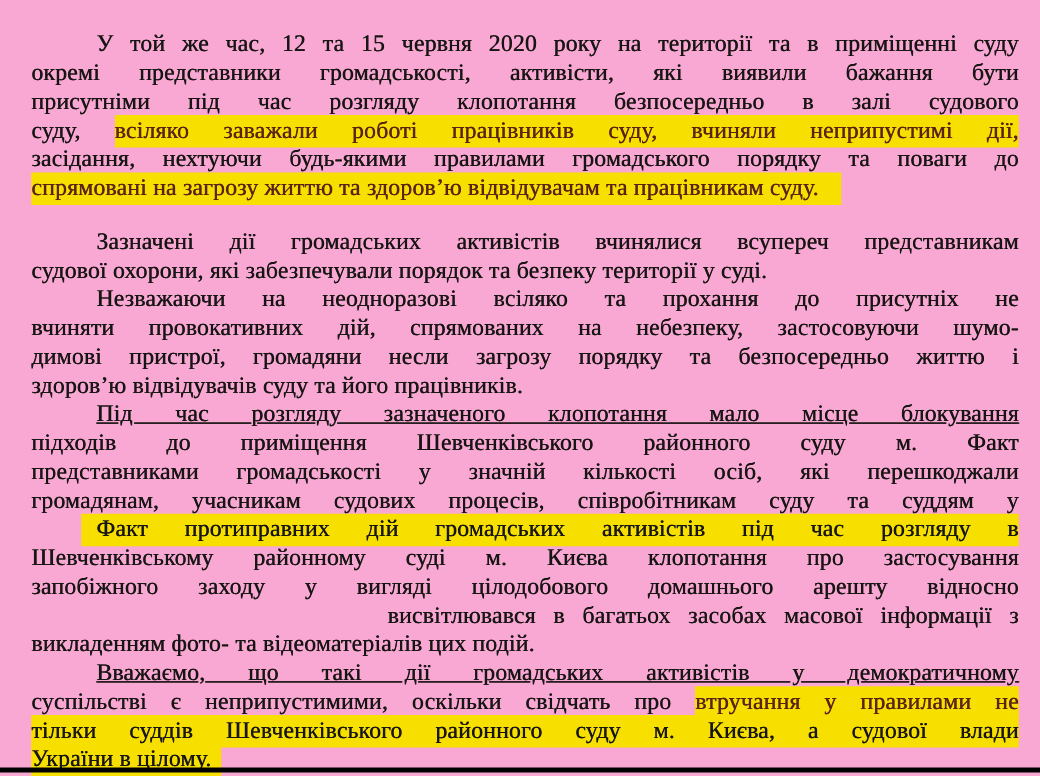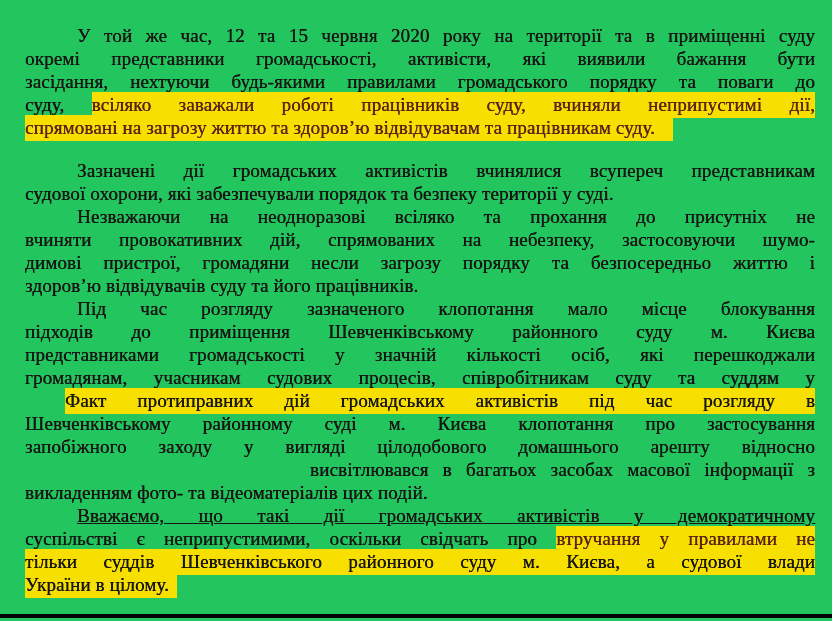--- a/index.html
+++ b/index.html
@@ -38,38 +38,39 @@
   #bottom-rule {
     position: absolute;
     left: 0; right: 0; bottom: 3px;
     height: 4px;
     background: #000000;
   }
 </style>
 </head>
 <body>
 
-<div id="page" style="background: #22c55e;">
+<div id="page" style="background: #f9a8d4;">
   <div id="doc" style="color: rgb(24, 22, 20);">
       <div class="line aj" style="padding-left: 52px;"><span>У той же час, 12 та 15 червня 2020 року на території та в приміщенні суду</span></div>
       <div class="line aj"><span>окремі представники громадськості, активісти, які виявили бажання бути</span></div>
+      <div class="line aj"><span>присутніми під час розгляду клопотання безпосередньо в залі судового</span></div>
+      <div class="line aj"><span>суду, </span><span class="hl" style="color: rgb(90, 36, 20);">всіляко заважали роботі працівників суду, вчиняли неприпустимі дії,</span></div>
       <div class="line aj"><span>засідання, нехтуючи будь-якими правилами громадського порядку та поваги до</span></div>
-      <div class="line aj"><span>суду, </span><span class="hl" style="color: rgb(90, 36, 20);">всіляко заважали роботі працівників суду, вчиняли неприпустимі дії,</span></div>
       <div class="line al"><span class="hl" style="color: rgb(90, 36, 20); padding-right: 18px;">спрямовані на загрозу життю та здоров’ю відвідувачам та працівникам суду.</span></div>
       <div class="line aj" style="padding-left: 52px; margin-top: 20px;"><span>Зазначені дії громадських активістів вчинялися всупереч представникам</span></div>
       <div class="line al"><span>судової охорони, які забезпечували порядок та безпеку території у суді.</span></div>
       <div class="line aj" style="padding-left: 52px;"><span>Незважаючи на неодноразові всіляко та прохання до присутніх не</span></div>
       <div class="line aj"><span>вчиняти провокативних дій, спрямованих на небезпеку, застосовуючи шумо-</span></div>
       <div class="line aj"><span>димові пристрої, громадяни несли загрозу порядку та безпосередньо життю і</span></div>
       <div class="line al"><span>здоров’ю відвідувачів суду та його працівників.</span></div>
-      <div class="line aj" style="padding-left: 52px;"><span>Під час розгляду зазначеного клопотання мало місце блокування</span></div>
-      <div class="line aj"><span>підходів до приміщення Шевченківському районного суду м. Києва</span></div>
+      <div class="line aj" style="padding-left: 52px; text-decoration: underline;"><span>Під час розгляду зазначеного клопотання мало місце блокування</span></div>
+      <div class="line aj"><span>підходів до приміщення Шевченківського районного суду м. Факт</span></div>
       <div class="line aj"><span>представниками громадськості у значній кількості осіб, які перешкоджали</span></div>
       <div class="line aj"><span>громадянам, учасникам судових процесів, співробітникам суду та суддям у</span></div>
-      <div class="line aj" style="padding-left: 52px;"><span class="hl" style="margin-left: -12px;">Факт протиправних дій громадських активістів під час розгляду в</span></div>
+      <div class="line aj" style="padding-left: 52px;"><span class="hl" style="padding-left: 12px; margin-left: -12px;">Факт протиправних дій громадських активістів під час розгляду в</span></div>
       <div class="line aj"><span>Шевченківському районному суді м. Києва клопотання про застосування</span></div>
       <div class="line aj"><span>запобіжного заходу у вигляді цілодобового домашнього арешту відносно</span></div>
       <div class="line aj" style="padding-left: 285px;"><span>висвітлювався в багатьох засобах масової інформації з</span></div>
       <div class="line al"><span>викладенням фото- та відеоматеріалів цих подій.</span></div>
       <div class="line aj" style="padding-left: 52px; text-decoration: underline;"><span>Вважаємо, що такі дії громадських активістів у демократичному</span></div>
       <div class="line aj"><span>суспільстві є неприпустимими, оскільки свідчать про </span><span class="hl" style="color: rgb(90, 36, 20);">втручання у правилами не</span></div>
       <div class="line aj"><span class="hl">тільки суддів Шевченківського районного суду м. Києва, а судової влади</span></div>
       <div class="line al"><span class="hl" style="padding-right: 8px;">України в цілому.</span></div>
     </div>
   <div id="bottom-rule" style="background: rgb(0, 0, 0);"></div>

